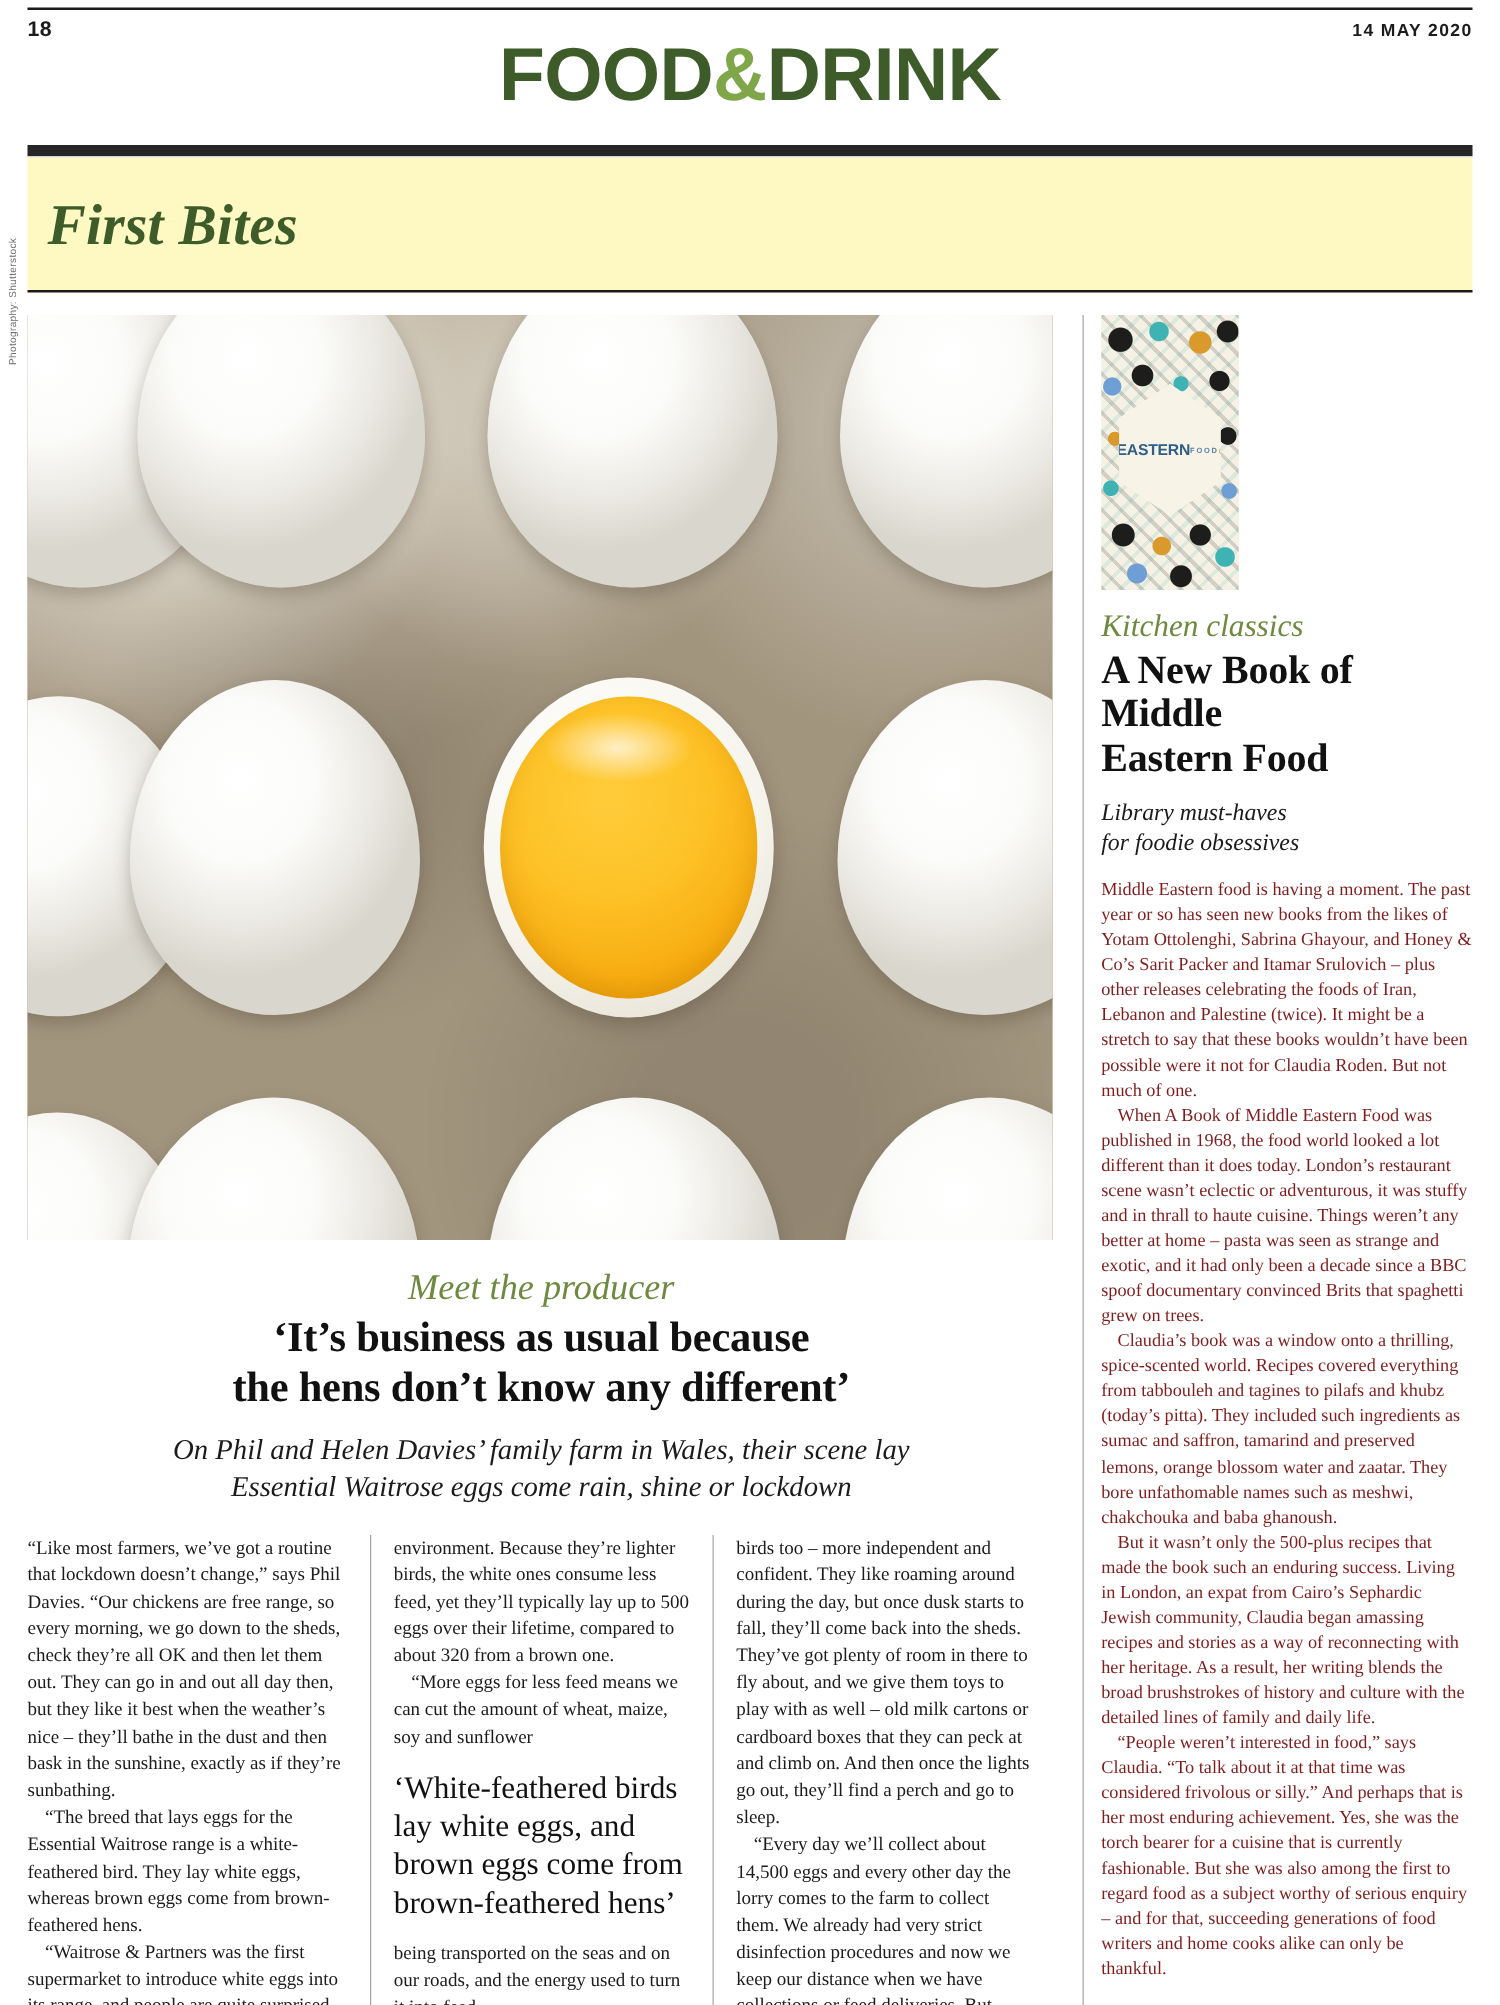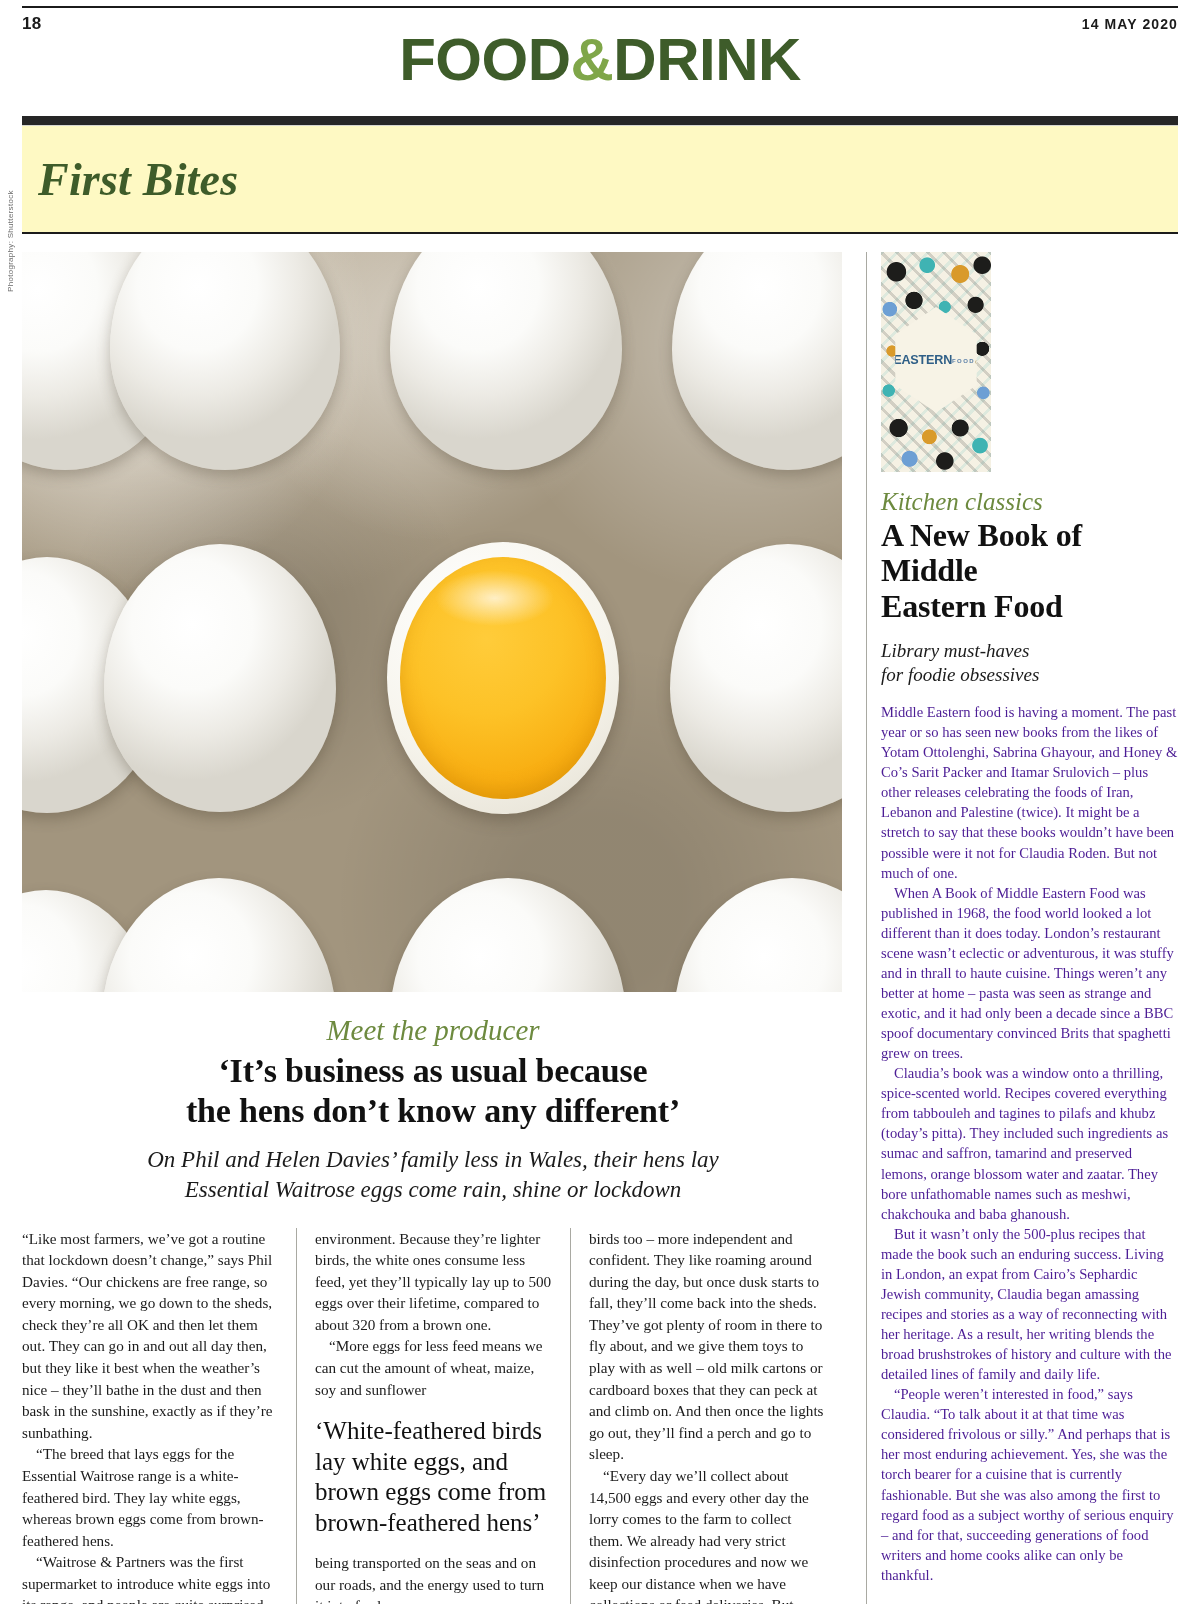--- a/index.html
+++ b/index.html
@@ -322,21 +322,21 @@
     font-style: italic;
     font-size: 19px;
     line-height: 1.24;
     color: #1b1b1b;
     margin-bottom: 16px;
   }
   .rail-body p {
     margin: 0;
     font-size: 14.6px;
     line-height: 1.375;
-    color: #4c1d95;
+    color: #7f1d1d;
   }
   .rail-body p + p { text-indent: 13px; }
 </style>
 </head>
 <body>
 
 <div class="page">
 
   <div class="top-rule"></div>
 
@@ -382,21 +382,21 @@
         <div class="egg" style="left:652px; top:626px; width:236px; height:262px;"></div>
       </div>
 
       <div class="headline-block">
         <div class="kicker">Meet the producer</div>
         <h1 class="headline">
           <span>‘It’s business as usual because</span><br>
           <span>the hens don’t know any different’</span>
         </h1>
         <div class="standfirst">
-          <span>On Phil and Helen Davies’ family less in Wales, their hens lay</span><br>
+          <span>On Phil and Helen Davies’ family farm in Wales, their scene lay</span><br>
           <span>Essential Waitrose eggs come rain, shine or lockdown</span>
         </div>
       </div>
 
       <div class="cols3">
 
         <div class="bodycol">
           <p>“Like most farmers, we’ve got a routine that lockdown doesn’t change,” says Phil Davies. “Our chickens are free range, so every morning, we go down to the sheds, check they’re all OK and then let them out. They can go in and out all day then, but they like it best when the weather’s nice – they’ll bathe in the dust and then bask in the sunshine, exactly as if they’re sunbathing.</p>
           <p>“The breed that lays eggs for the Essential Waitrose range is a white-feathered bird. They lay white eggs, whereas brown eggs come from brown-feathered hens.</p>
           <p>“Waitrose &amp; Partners was the first supermarket to introduce white eggs into its range, and people are quite surprised when I tell them that that’s because choosing white eggs makes a difference to the</p>

